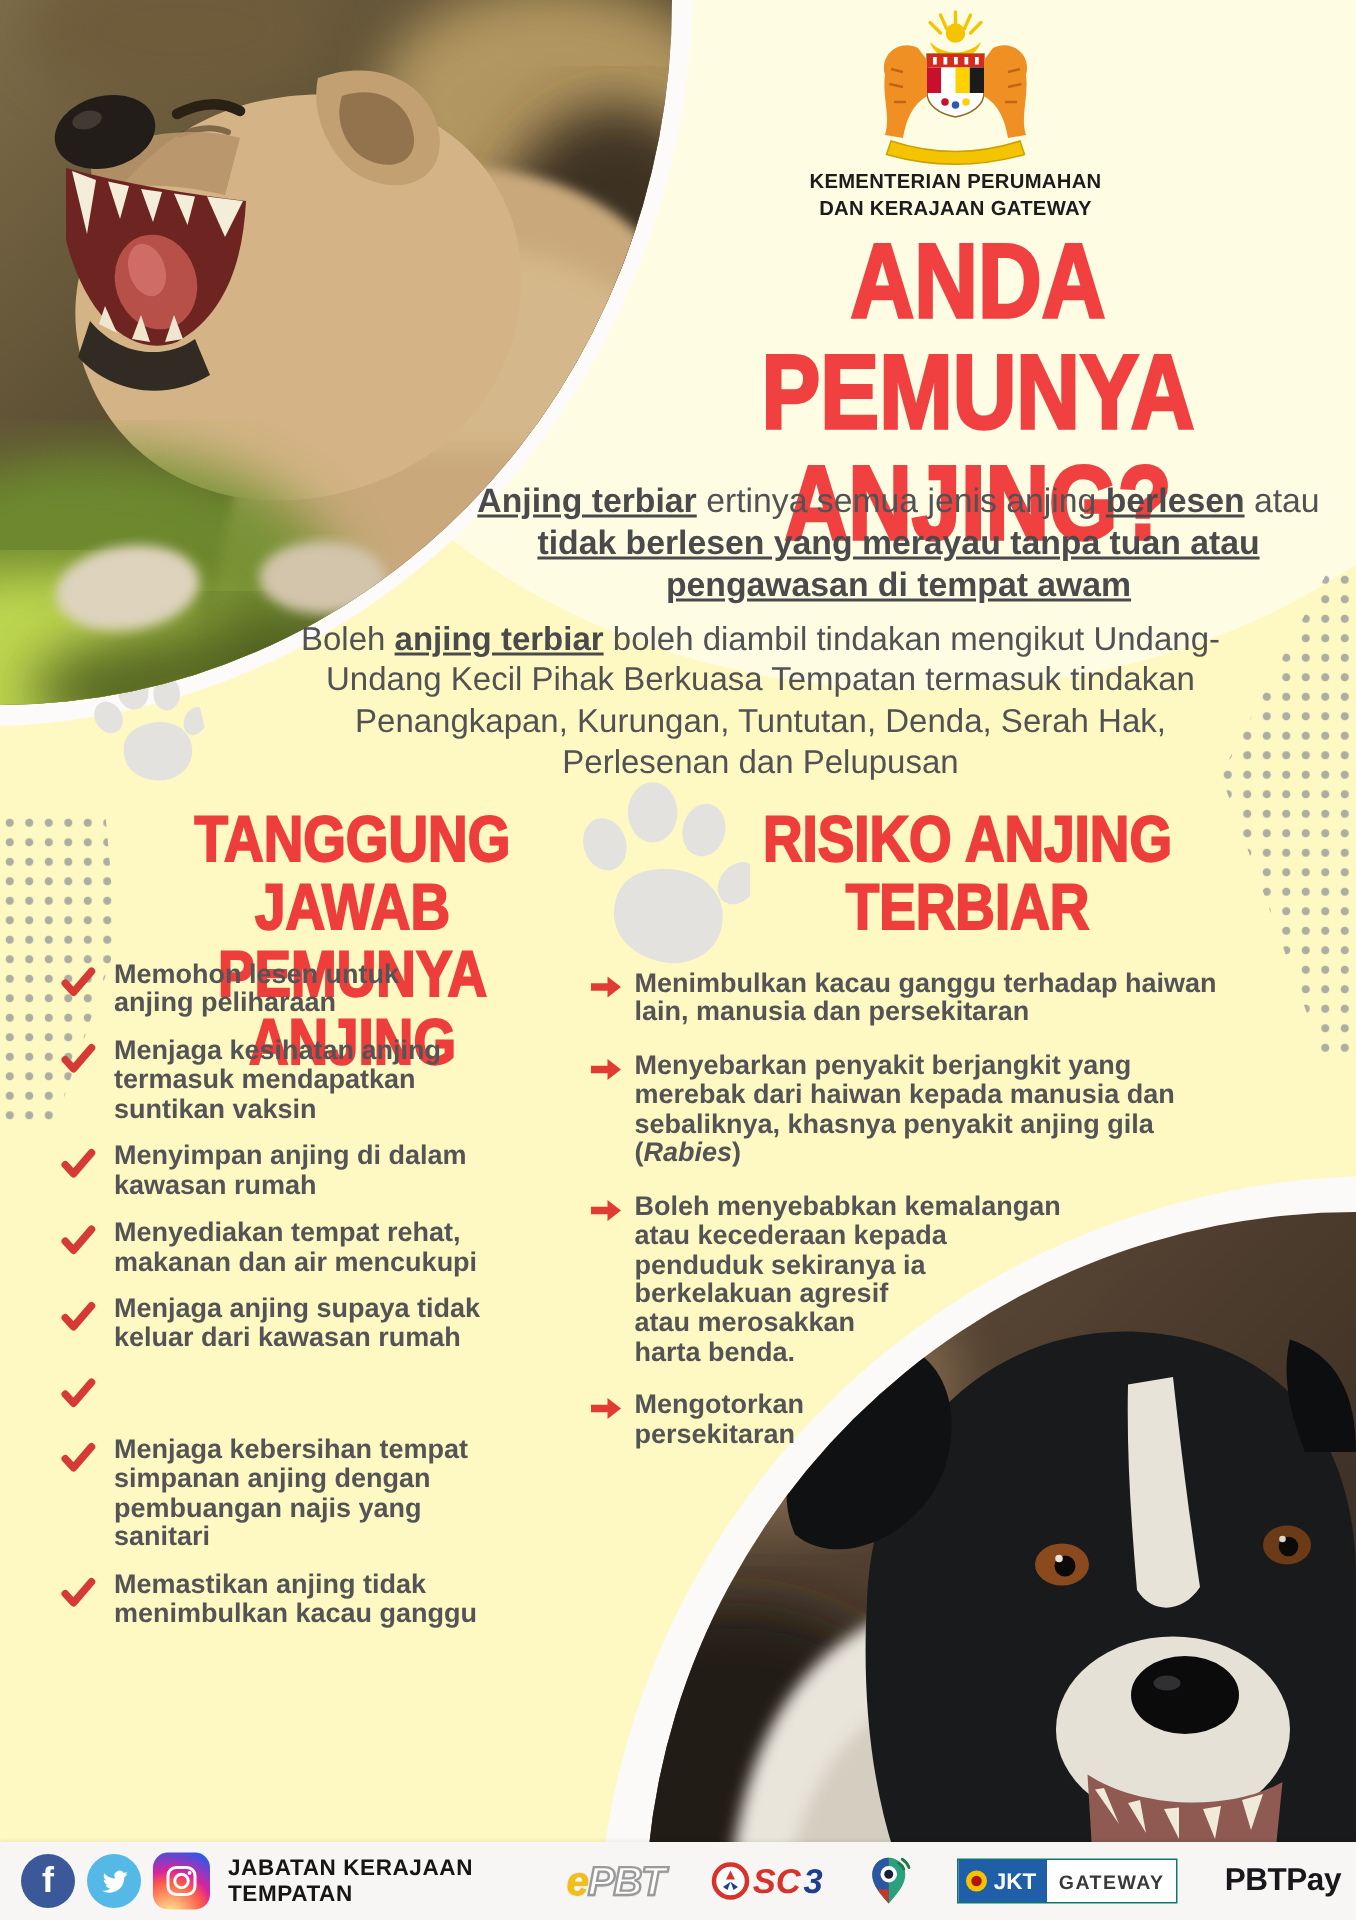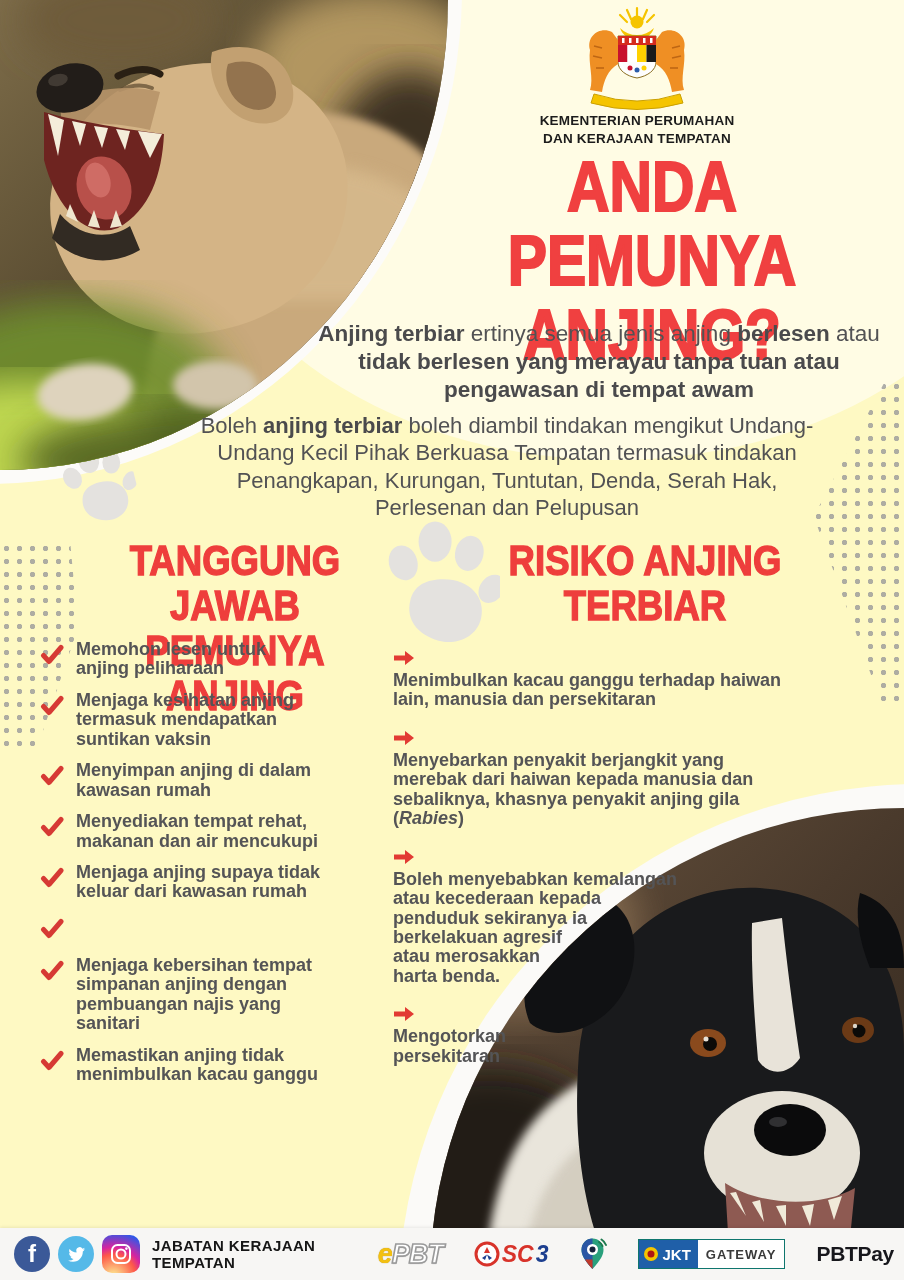--- a/index.html
+++ b/index.html
@@ -36,37 +36,37 @@
   .crest{position:absolute; left:578px; top:6px; width:118px; height:104px;}
   .ministry{position:absolute; left:487px; top:112px; width:300px; text-align:center;
     font-weight:bold; font-size:13.5px; line-height:1.3; color:#1c1c1c; letter-spacing:.2px;}
   .title{position:absolute; left:400px; top:150px; width:504px; text-align:center;
     color:#f04040; font-weight:bold; font-size:70px; line-height:1.06;
     letter-spacing:0; transform:scaleX(.84); transform-origin:50% 0;
     -webkit-text-stroke:2.2px #f04040;}
   
   .para{position:absolute; color:#525254; font-size:22.5px; line-height:1.24;
     text-align:center; white-space:pre-line;}
-  .para b{color:#4a4a4c;}
+  .para b{color:#4a4a4c;text-decoration:underline;}
   .para1{left:295px; top:320px; width:608px;}
   .para2{left:104px; top:412px; width:806px; font-size:22px;}
   
   .col-heading{position:absolute; text-align:center; color:#ee3e3c; font-weight:bold;
     font-size:43px; line-height:1.05; transform:scaleX(.85); transform-origin:50% 0;
     -webkit-text-stroke:1.4px #ee3e3c;}
   .heading-left{left:53px; top:538px; width:364px;}
   .heading-right{left:450px; top:538px; width:390px;}
   
   .list{position:absolute;}
   .list-left{left:40px; top:640px; width:354px;}
   .list-right{left:393px; top:646px; width:506px;}
   .item{display:flex; align-items:flex-start; margin-bottom:12px;}
   .item .bullet{flex:0 0 auto; margin-right:12px; margin-top:2px;}
   .item .txt{color:#545456; font-size:18px; line-height:1.08; white-space:pre-line;font-weight:bold;}
-  .list-right .item{margin-bottom:16px;flex-direction:column;}
+  .list-right .item{margin-bottom:16px;}
   .list-right .item .bullet{margin-right:8px; margin-top:3px;}
   
   .footer{position:absolute; left:0; bottom:0; width:904px; height:52px;
     background:#f7f6f4; box-shadow:0 -1px 3px rgba(0,0,0,.08);
     display:flex; align-items:center;}
   .social{display:flex; align-items:center; gap:8px; margin-left:14px;}
   .icon-circle{width:36px; height:36px; border-radius:50%; display:flex;
     align-items:center; justify-content:center;}
   .fb{background:#3b5998; color:#fff; font-weight:bold; font-size:24px;}
   .tw{background:#55b9e8;}
@@ -272,21 +272,21 @@
         <line x1="102" y1="40" x2="94" y2="42"></line>
           <line x1="103" y1="50" x2="94" y2="52"></line>
           <line x1="100" y1="62" x2="92" y2="62"></line>
       </g>
 
       <path d="M16 88 Q59 102 102 88 L105 97 Q59 110 13 97 Z" fill="#f5c400" stroke="#caa002" stroke-width="1"></path>
     </svg>
   </div>
   <div class="ministry">
     <div>KEMENTERIAN PERUMAHAN</div>
-    <div>DAN KERAJAAN TEMPATAN</div>
+    <div>DAN KERAJAAN GATEWAY</div>
   </div>
 
   <div class="title">
     <div>ANDA PEMUNYA</div>
     <div>ANJING?</div>
   </div>
 
   <div class="para para1"><b>Anjing terbiar</b><span> ertinya semua jenis anjing </span><b>berlesen</b><span> atau
 </span><b>tidak berlesen yang merayau tanpa tuan atau
 pengawasan di tempat awam</b></div>

